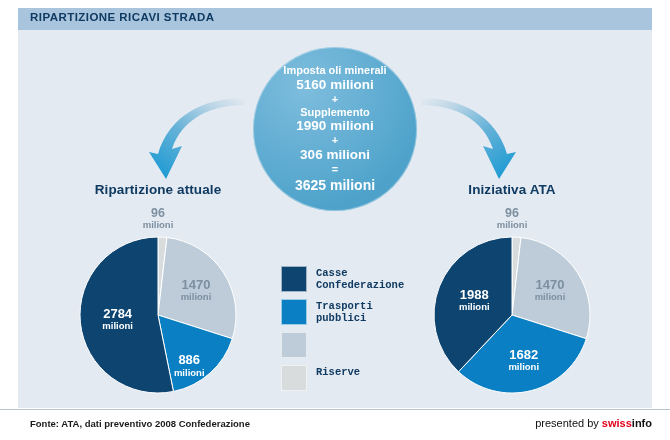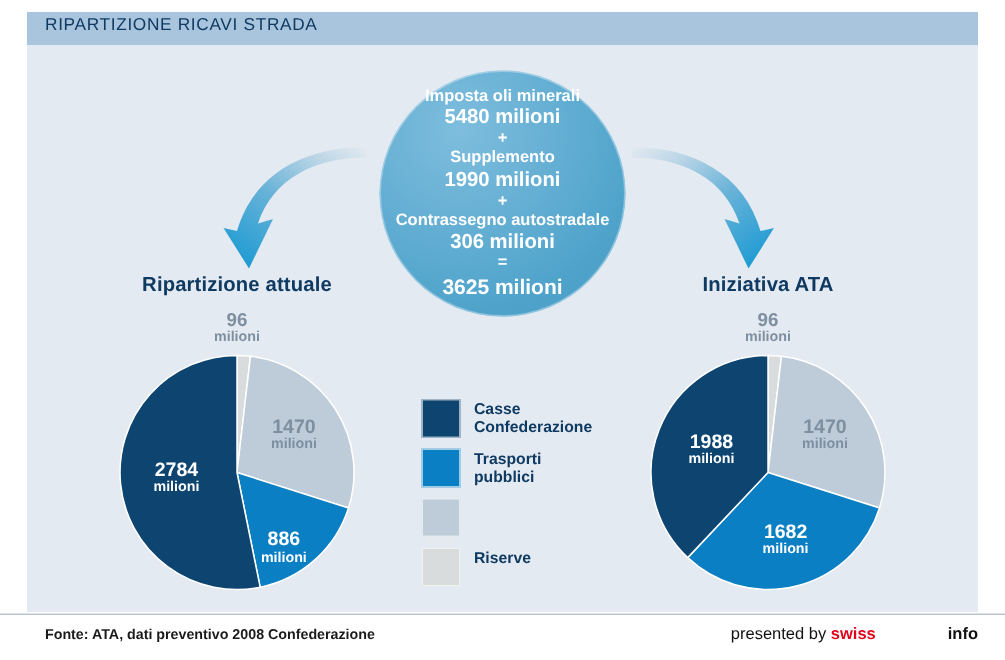--- a/index.html
+++ b/index.html
@@ -24,21 +24,21 @@
   .title-bar{
     position:absolute;
     left:18px; top:8px;
     width:634px; height:22px;
     background:#a9c4dd;
   }
   .title-text{
     position:absolute;
     left:30px; top:11px;
     font-size:11.5px;
-    font-weight:normal;
+    font-weight:bold;
     letter-spacing:.45px;
     color:#0f3a62;
     white-space:nowrap;
   }
   
   .footer-rule{
     position:absolute;
     left:0; top:409px;
     width:670px; height:1px;
     background:#b9c5d1;
@@ -53,21 +53,21 @@
     margin-left:12px;
   }
   .footer-pres{
     position:absolute;
     right:18px; top:417px;
     font-size:11px;
     color:#111111;
     white-space:nowrap;
   }
   .footer-pres .sw{color:#e2001a;font-weight:bold;}
-  .footer-pres .inf{color:#111111;font-weight:bold;margin-left:48px;}
+  .footer-pres .inf{color:#111111;font-weight:bold;}
   
   .hub{
     position:absolute;
     left:253px; top:47px;
     width:164px; height:164px;
     border-radius:50%;
     background:radial-gradient(circle at 32% 24%, #7ebddd 0%, #63aed3 42%, #4fa3cb 72%, #4a9dc6 100%);
     box-shadow:0 0 0 1px rgba(255,255,255,.35) inset;
   }
   .hub-inner{
@@ -123,20 +123,21 @@
   }
   .slice-lbl .v{font-size:13px;font-weight:bold;display:block;}
   .slice-lbl .u{font-size:9.5px;font-weight:bold;display:block;}
   .lbl-light .v,.lbl-light .u{color:#ffffff;}
   .lbl-dark .v,.lbl-dark .u{color:#7d8fa0;}
   
   .legend{
     position:absolute;
     left:281px; top:266px;
     width:120px;
+    font-family:Liberation Mono, monospace;
   }
   .legend-row{
     display:flex;
     align-items:flex-start;
     margin-bottom:7px;
   }
   .legend-sw{
     width:24px;height:24px;
     flex:0 0 24px;
     margin-right:9px;
@@ -180,26 +181,25 @@
         <stop offset="55%" stop-color="#67b2d8"></stop>
         <stop offset="100%" stop-color="#1b9ad3"></stop>
       </linearGradient>
     </defs>
     <path d="M1,20 C42,20 76,38 87,76 L96,74 L79,101 L63,68 L73,71 C63,41 35,27 1,27 Z" fill="url(#agR)"></path>
   </svg>
 
   <div class="hub">
     <div class="hub-inner">
       <span class="hub-lbl">Imposta oli minerali</span>
-      <span class="hub-num">5480 milioni</span>
+      <span class="hub-num">5160 milioni</span>
       <span class="hub-op">+</span>
       <span class="hub-lbl">Supplemento</span>
       <span class="hub-num">1990 milioni</span>
       <span class="hub-op">+</span>
-      <span class="hub-lbl">Contrassegno autostradale</span>
       <span class="hub-num">306 milioni</span>
       <span class="hub-op">=</span>
       <span class="hub-total">3625 milioni</span>
     </div>
   </div>
 
   <div class="chart-block chart-left">
     <div class="chart-title">Ripartizione attuale</div>
     <div class="top-cap">
       <span class="v">96</span>

